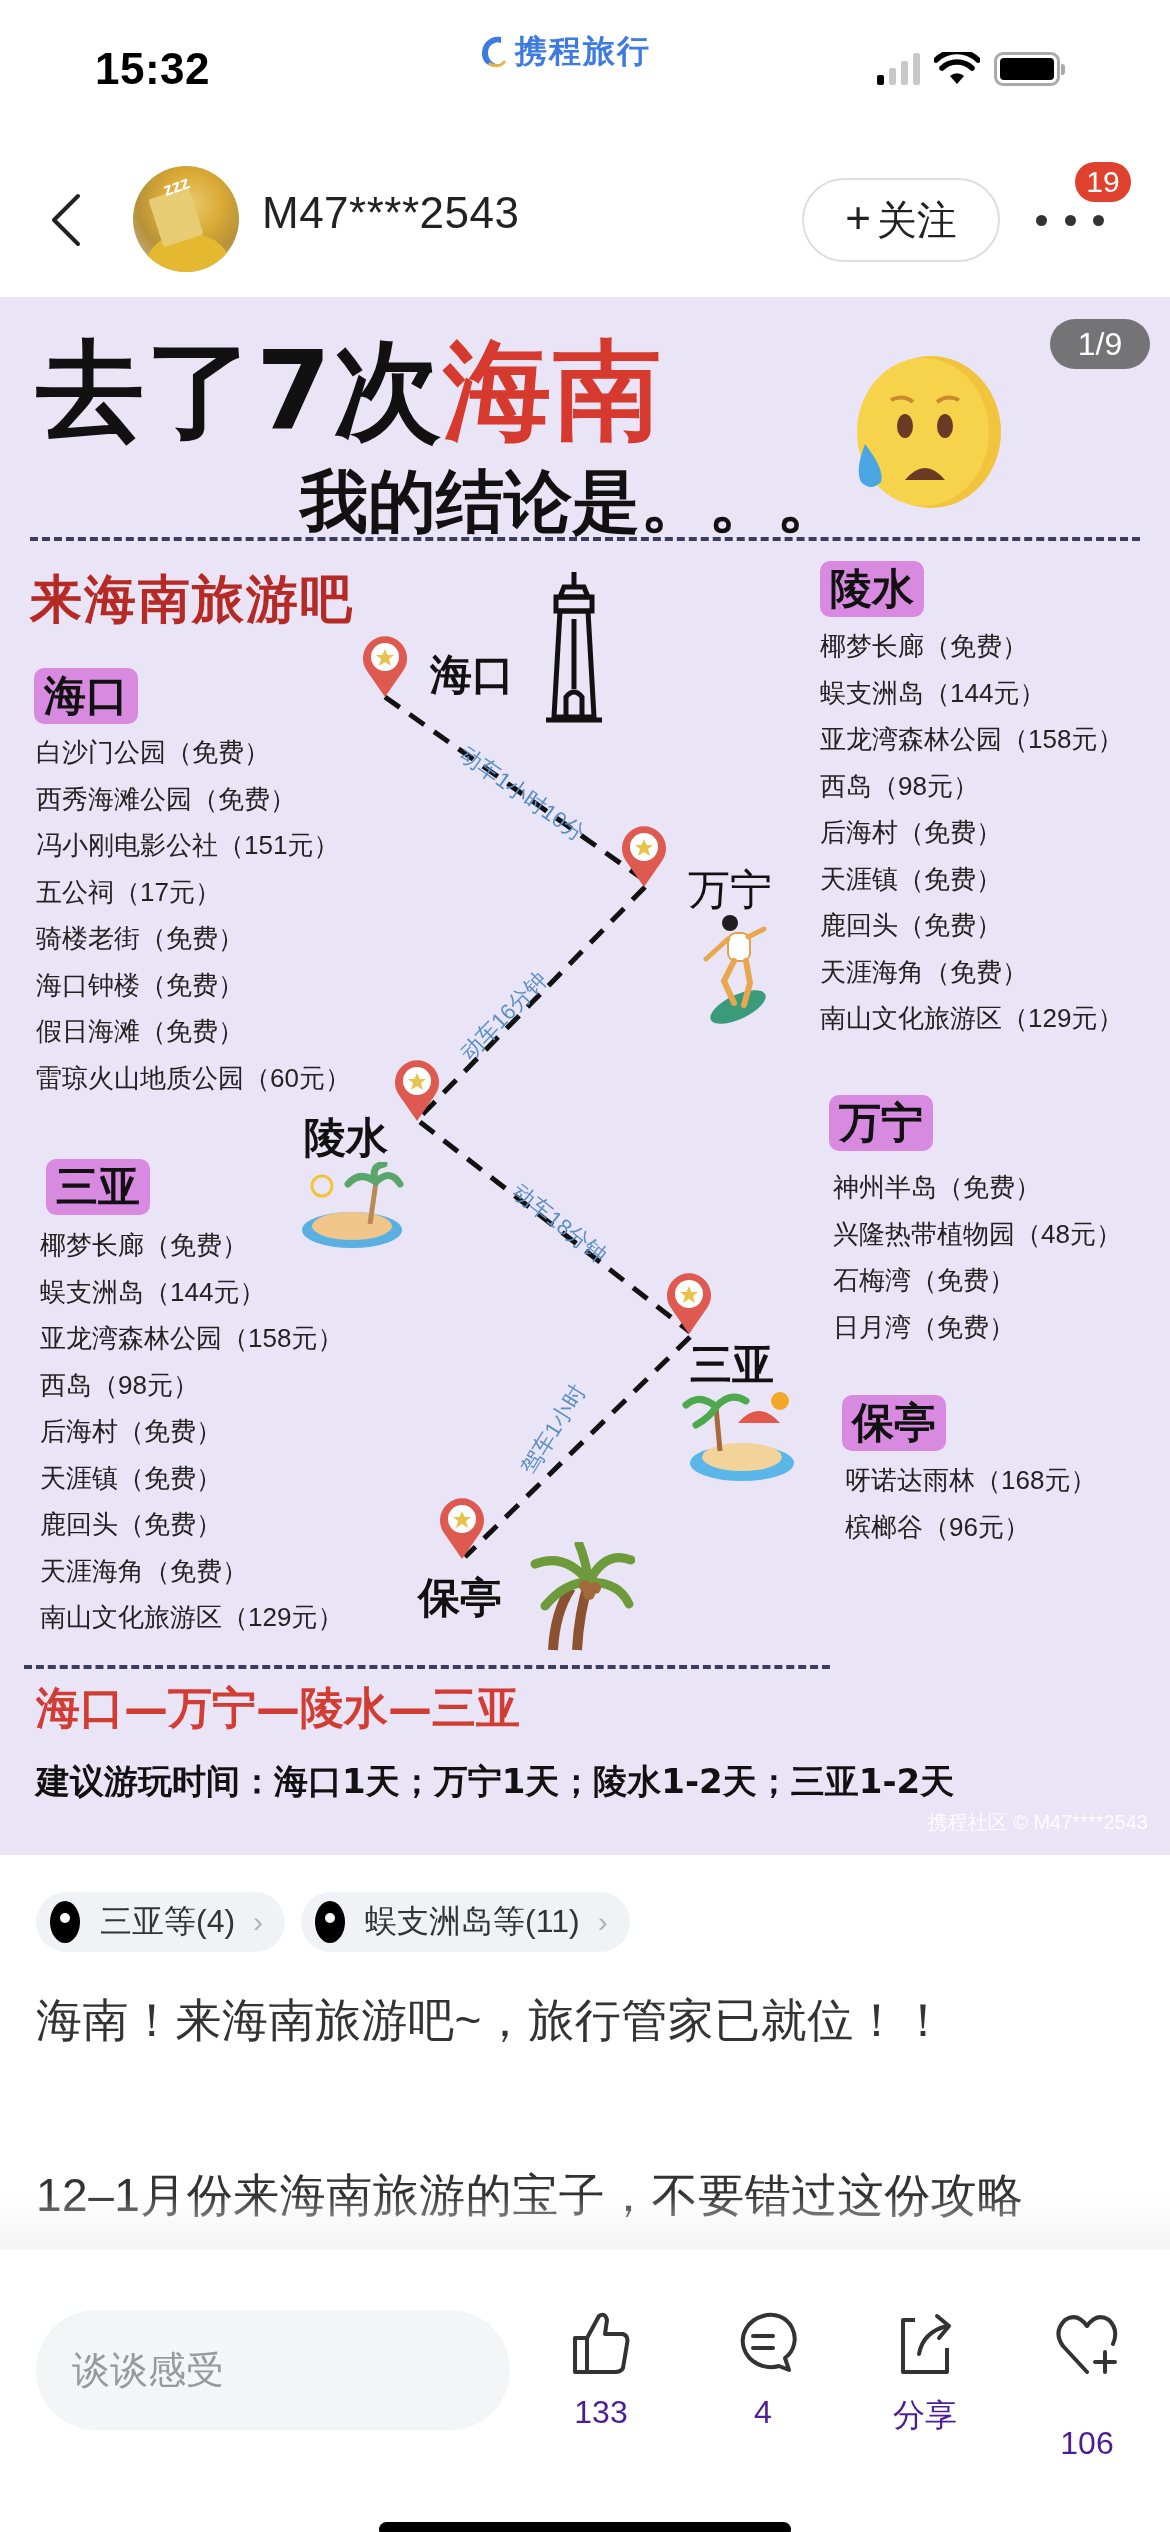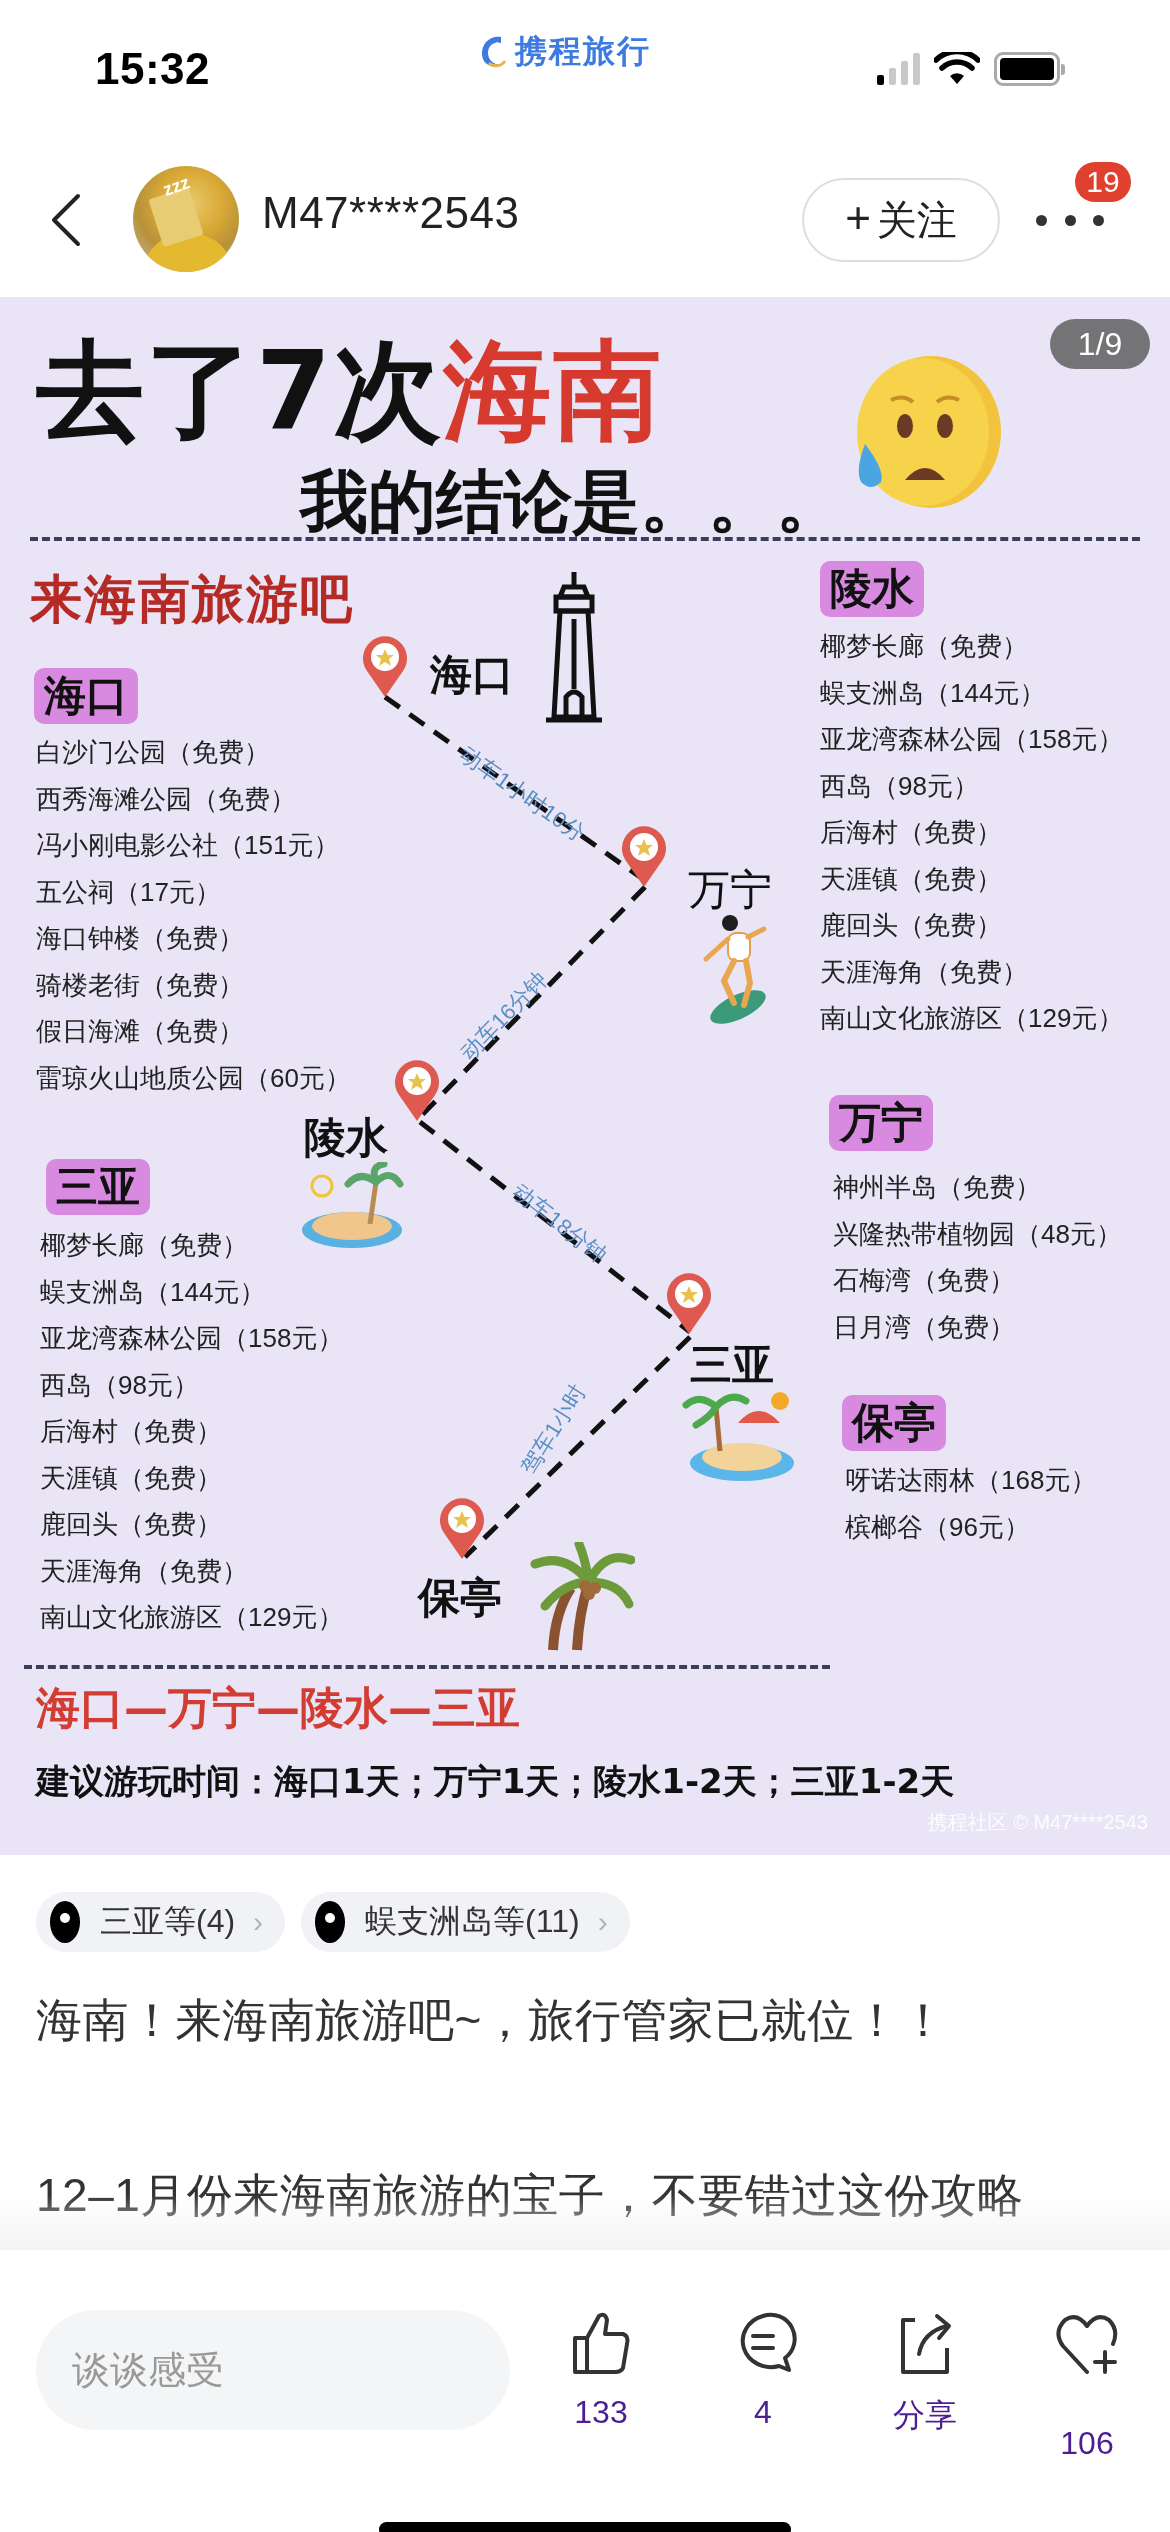--- a/index.html
+++ b/index.html
@@ -245,22 +245,22 @@
       <circle cx="80" cy="46" r="6" fill="#a06a3a"></circle>
       <circle cx="74" cy="52" r="6" fill="#a06a3a"></circle>
   </svg>
 
   <div class="tag" style="left:34px; top:371px;">海口</div>
   <ul class="spots" style="left:36px; top:432px;">
     <li>白沙门公园（免费）</li>
     <li>西秀海滩公园（免费）</li>
     <li>冯小刚电影公社（151元）</li>
     <li>五公祠（17元）</li>
+    <li>骑楼老街（免费）</li>
     <li>海口钟楼（免费）</li>
-    <li>骑楼老街（免费）</li>
     <li>假日海滩（免费）</li>
     <li>雷琼火山地质公园（60元）</li>
   </ul>
 
   <div class="tag" style="left:46px; top:862px;">三亚</div>
   <ul class="spots" style="left:40px; top:925px;">
     <li>椰梦长廊（免费）</li>
     <li>蜈支洲岛（144元）</li>
     <li>亚龙湾森林公园（158元）</li>
     <li>西岛（98元）</li>

